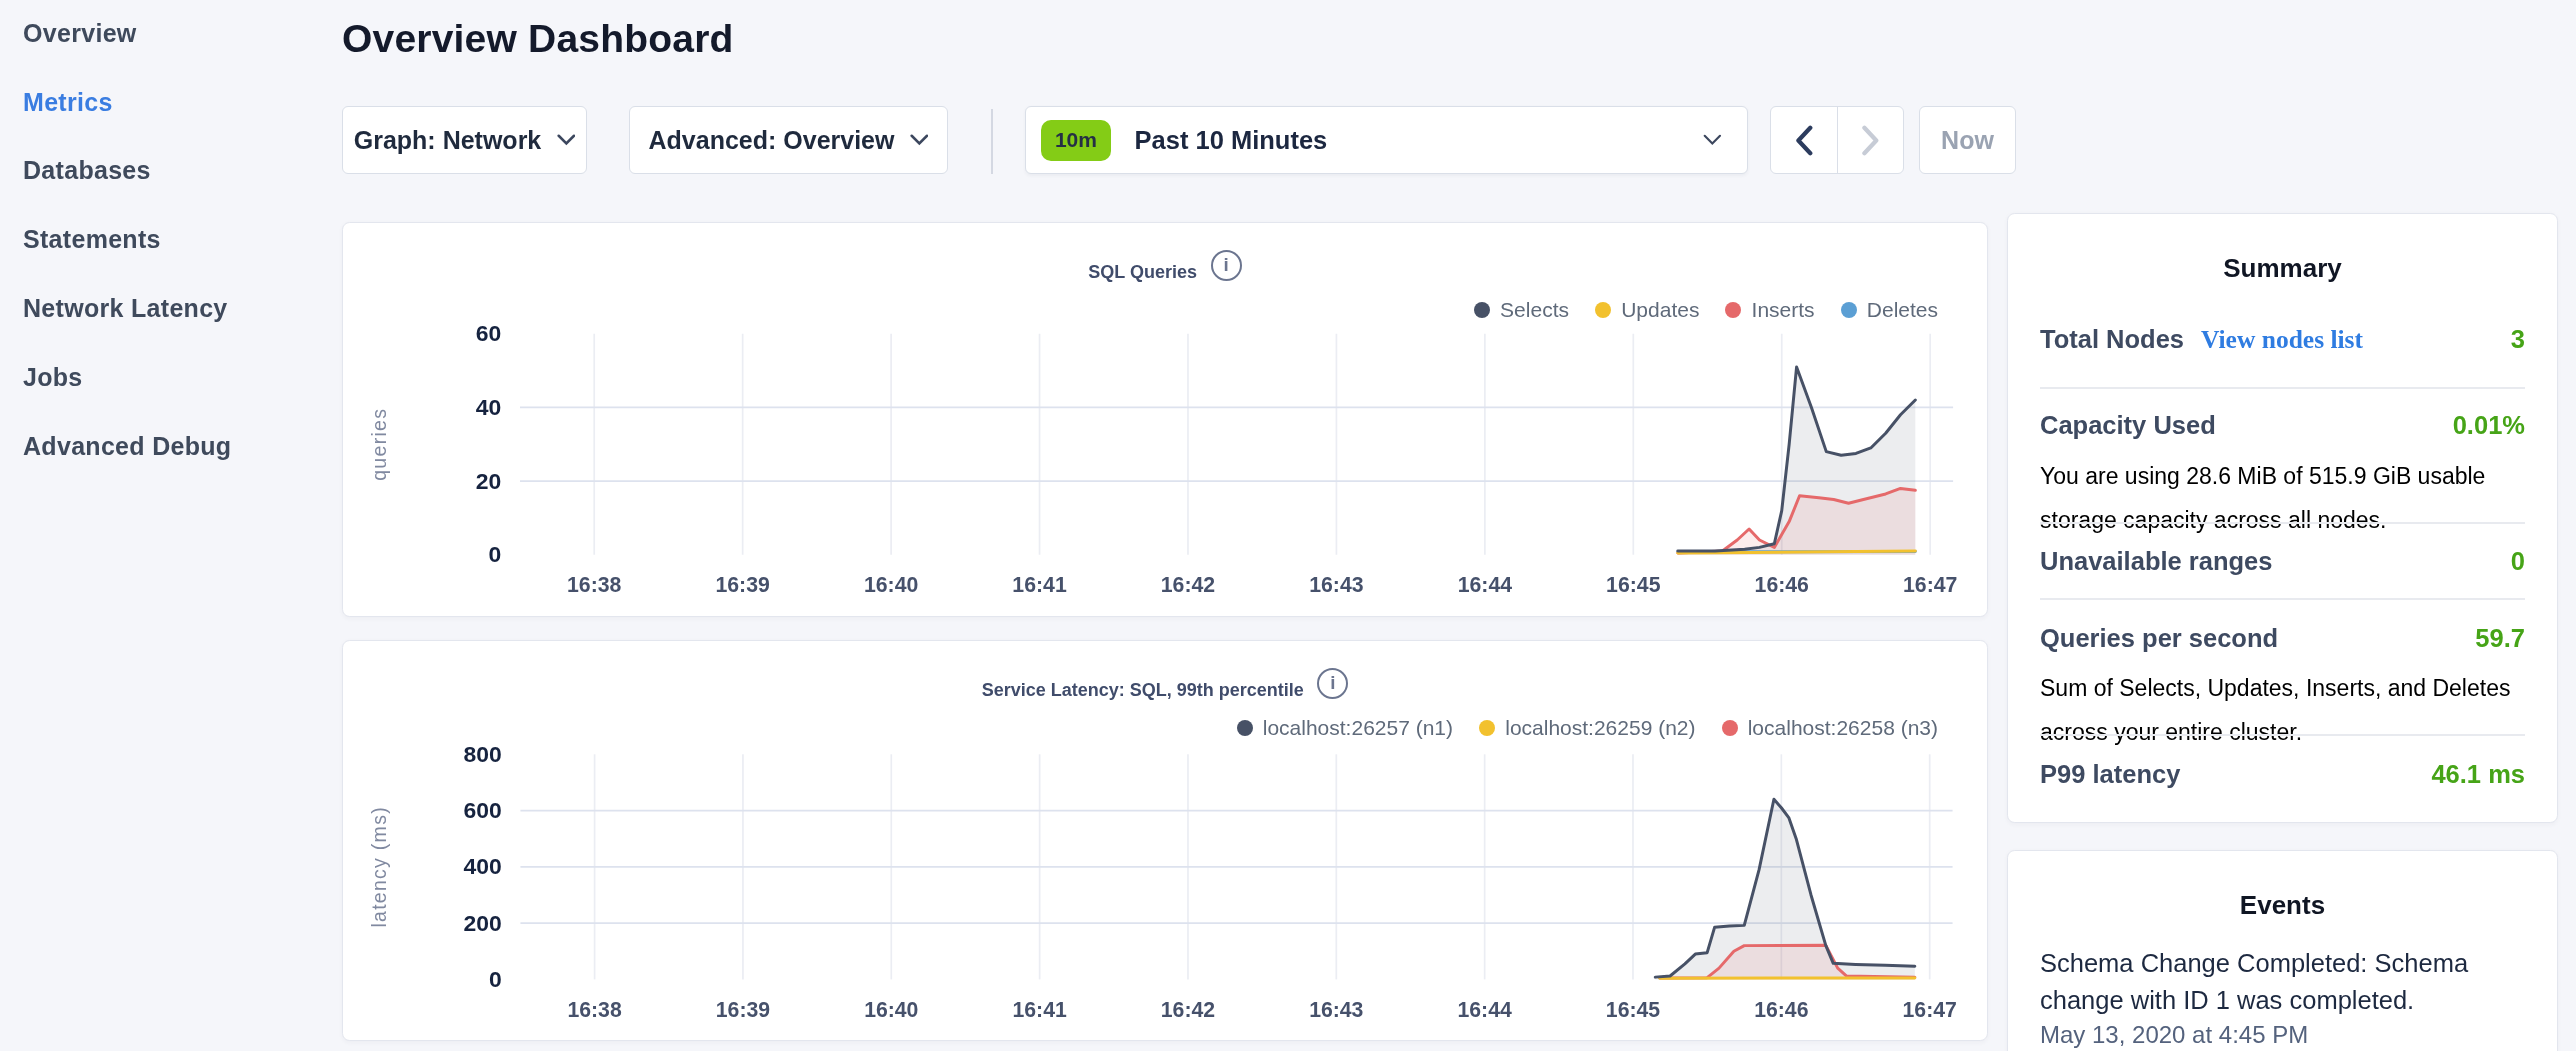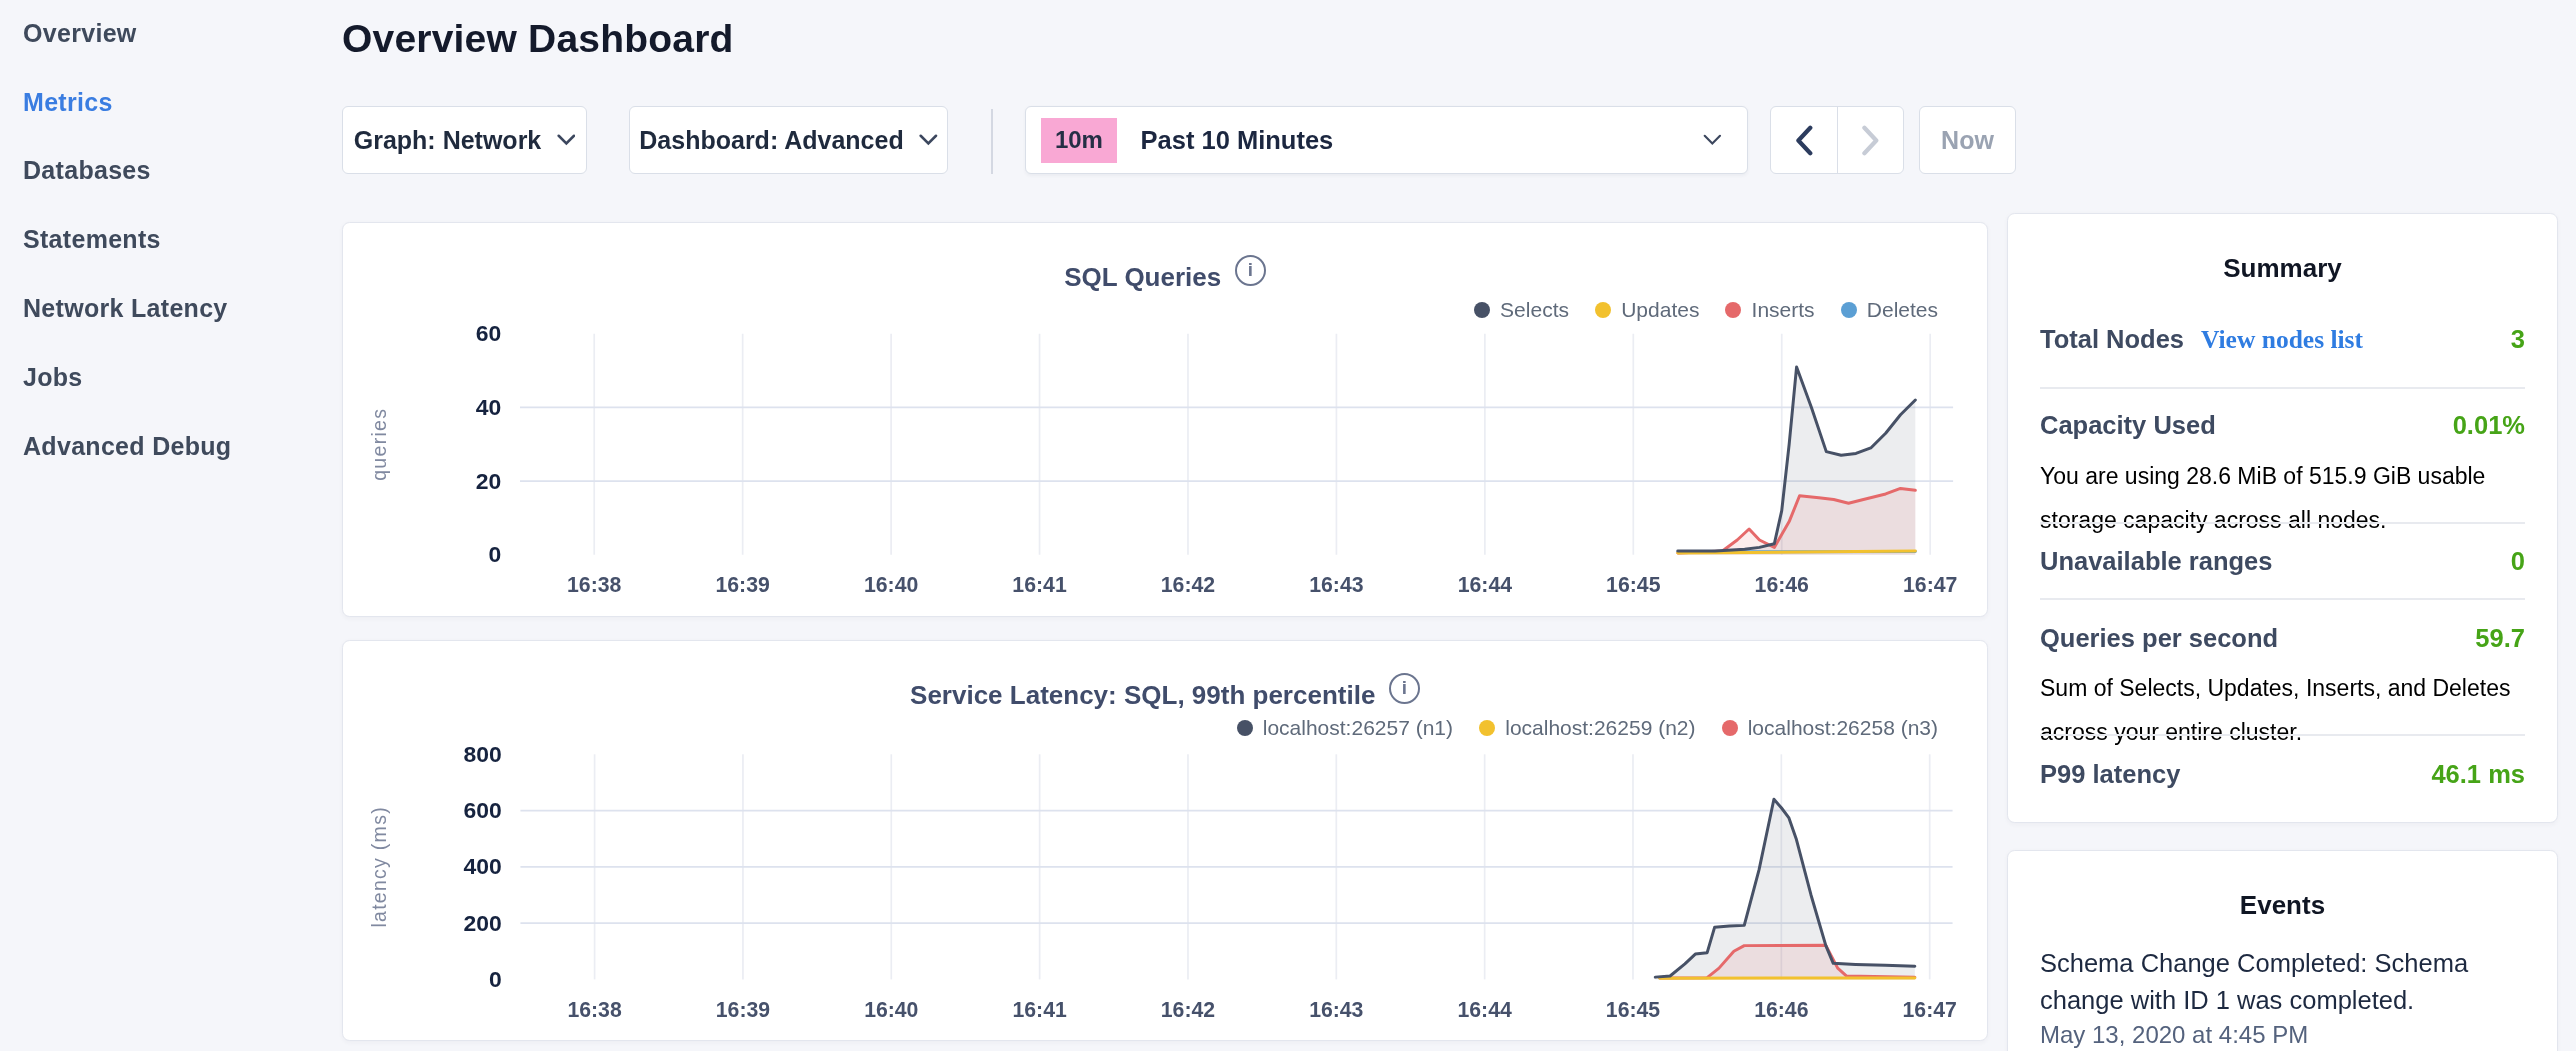--- a/index.html
+++ b/index.html
@@ -27,37 +27,37 @@
     border:1.7px solid #dadfe8; border-radius:6px;
   }
   .btn { display:flex; align-items:center; justify-content:center; gap:15.3px;
          font-size:25px; font-weight:700; color:#1f2a3d; cursor:pointer; }
   .btn-graph { left:342px; width:245px; }
   .btn-dash  { left:629px; width:319px; }
   .chev-down { width:18.7px; height:12px; }
   .toolbar-divider { position:absolute; left:991px; top:109px; width:1.7px; height:65px; background:#d4d8e2; }
   .time-box { left:1025px; width:723px; display:flex; align-items:center;
               cursor:pointer; box-shadow:0 1.7px 3.4px rgba(40,50,80,.05); }
-  .time-badge { margin-left:15.3px; background:#f9a8d4; border-radius:0;
-                padding:8.5px 13.6px; font-size:24px; font-weight:700; color:#252f45; }
+  .time-badge { margin-left:15.3px; background:#84cc16; border-radius:10px;
+                padding:8.5px 13.6px; font-size:21px; font-weight:700; color:#252f45; }
   .time-label { margin-left:24px; font-size:25.5px; font-weight:700; color:#1c2740; flex:1; }
   .time-box .chev-down { margin-right:25.5px; }
   .arrow-group { left:1770px; width:134px; display:flex; cursor:pointer; }
   .arrow-half { width:50%; display:flex; align-items:center; justify-content:center; }
   .arrow-half + .arrow-half { border-left:1.7px solid #dadfe8; }
   .now-btn { left:1919px; width:97px; display:flex; align-items:center; justify-content:center;
              font-size:25px; font-weight:700; color:#9aa3b2; cursor:default; }
   
   .card { position:absolute; background:#ffffff; border:1.7px solid #e3e6ee;
           border-radius:7.7px; box-shadow:0 1.7px 4.3px rgba(40,50,80,.04); }
   .chart-card-1 { left:342px; top:222px;  width:1646px; height:395px; }
   .chart-card-2 { left:342px; top:640px;  width:1646px; height:401px; }
   .chart-title-row { position:absolute; left:0; top:24px; width:100%;
                      display:flex; align-items:center; justify-content:center; gap:13.6px; }
-  .chart-title { font-size:26px; font-weight:700; color:#404c6b;margin-top:15px; }
+  .chart-title { font-size:18px; font-weight:700; color:#404c6b;margin-top:15px; }
   .info-icon { width:31px; height:31px; border:2.6px solid #6b758f; border-radius:50%;
                display:flex; align-items:center; justify-content:center;
                font-size:18.7px; font-weight:600; color:#6b758f; cursor:pointer; }
   .legend { position:absolute; top:75px; right:49px; display:flex; gap:26px; }
   .legend-item { display:flex; align-items:center; gap:10.2px; cursor:pointer;
                  font-size:21px; color:#5f6a7a; white-space:nowrap; }
   .legend-dot { width:16px; height:16px; border-radius:50%; }
   .chart-svg { position:absolute; left:0; width:1646px; }
   .chart-svg-1 { top:98px; height:289px; }
   .chart-svg-2 { top:98px; height:299px; }
@@ -92,21 +92,21 @@
 <h1 class="page-title">Overview Dashboard</h1>
 
 <div class="btn btn-graph">
   <span>Graph: Network</span>
   <svg class="chev-down" viewBox="0 0 22 14">
     <polyline points="2,2 11,11 20,2" fill="none" stroke="#3c475e" stroke-width="3" stroke-linecap="round"></polyline>
   </svg>
 </div>
 
 <div class="btn btn-dash">
-  <span>Dashboard: Advanced</span>
+  <span>Advanced: Overview</span>
   <svg class="chev-down" viewBox="0 0 22 14">
     <polyline points="2,2 11,11 20,2" fill="none" stroke="#3c475e" stroke-width="3" stroke-linecap="round"></polyline>
   </svg>
 </div>
 
 <div class="toolbar-divider"></div>
 
 <div class="time-box">
   <span class="time-badge">10m</span>
   <span class="time-label">Past 10 Minutes</span>

